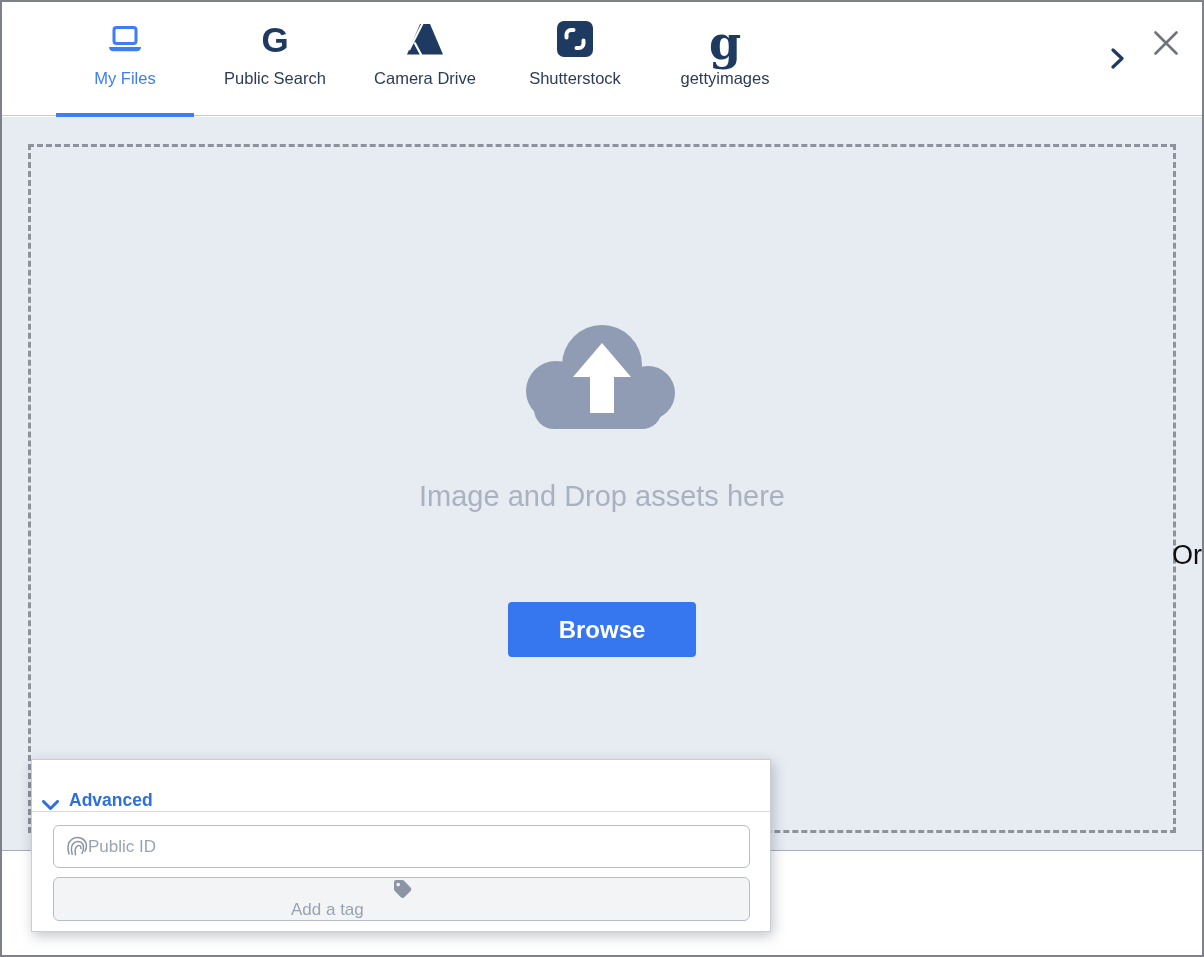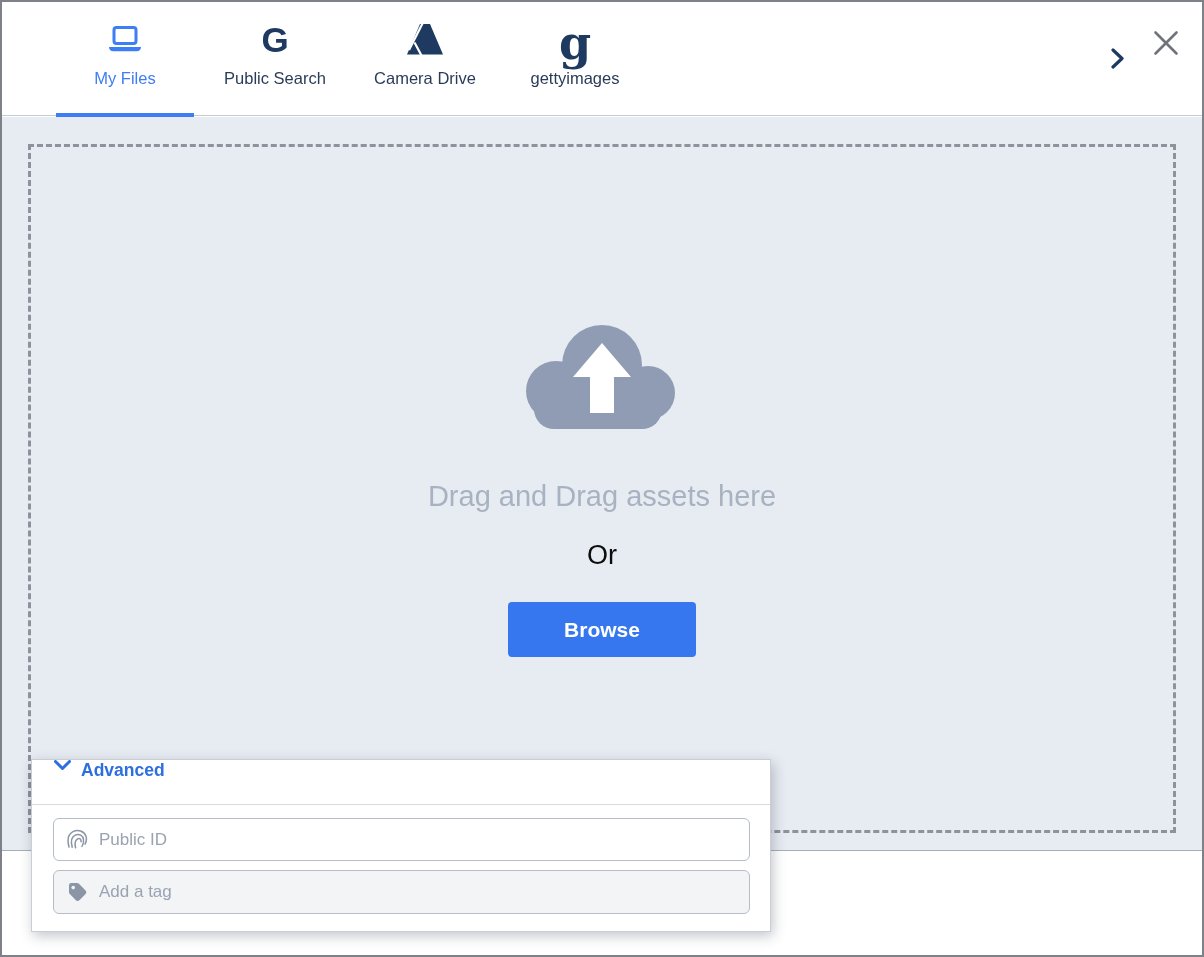--- a/index.html
+++ b/index.html
@@ -39,50 +39,50 @@
   .dashed-zone {
     position:absolute; left:26px; right:26px; top:27px; bottom:17px;
     border:3px dashed #8D929C;
   }
   .cloud-wrap { position:absolute; top:202px; left:50%; transform:translateX(-50%); }
   .drag-text {
     position:absolute; top:363px; left:0; right:0; text-align:center;
     font-size:29px; color:#A9B2C1;
   }
   .or-text {
-    position:absolute; top:423px; left:0; right:0; text-align:center;
+    position:absolute; top:423px; left:0; right:0; text-align:right;
     font-size:27px; color:#0d0d0d;
   }
   .browse-btn {
     position:absolute; top:485px; left:50%; transform:translateX(-50%);
     width:188px; height:55px; background:#3677EF; color:#ffffff;
-    border:none; border-radius:4px; font-size:21px; font-weight:bold;
+    border:none; border-radius:4px; font-size:24px; font-weight:bold;
     font-family:inherit; cursor:pointer;
   }
   .footer-area { position:absolute; left:0; right:0; top:850px; bottom:0; background:#ffffff; z-index:0; }
   
   .advanced-panel {
     position:absolute; left:29px; top:757px; width:740px; height:173px;
     background:#ffffff; border:1px solid #C9CED6; z-index:5;
     box-shadow:2px 4px 12px rgba(40,50,70,0.28);
   }
   .adv-header {
-    height:45px; display:flex; align-items:flex-start; padding-left:22px;
+    height:52px; display:flex; align-items:flex-end; padding-left:10px;
     border-bottom:1px solid #D8DBE1; cursor:pointer;
   }
   .adv-title { margin-left:10px; font-size:17.5px; font-weight:bold; color:#2E6FE0; }
   .adv-body { padding:13px 20px 0 21px; }
   .field {
     height:43px; border:1px solid #B6BDC9; border-radius:6px;
     display:flex; align-items:center; padding:0 12px; background:#ffffff;
   }
-  .field.tag-field { margin-top:9px; height:44px; background:#F2F4F6; }
+  .field.tag-field { margin-top:9px; height:44px; background:#F2F4F6;flex-direction:column; }
   .field input {
     border:none; outline:none; background:transparent; flex:1;
-    margin-left:11px; font-size:17px; color:#333; font-family:inherit;
+    font-size:17px; color:#333; font-family:inherit;
   }
   .field input::placeholder { color:#9AA3B2; opacity:1; }
 </style>
 </head>
 <body>
 
 <div class="window">
 
   <div class="header">
     <div class="tabs">
@@ -110,20 +110,30 @@
         <span class="icon-box">
           <svg width="38" height="33" viewBox="0 0 38 33">
             <polygon points="14,1 24,1 37,31.5 1,31.5" fill="#1F3A60"></polygon>
             <path d="M16.5 0.5 L3 27" stroke="#ffffff" stroke-width="2.2" fill="none"></path>
             <path d="M8.5 19.5 L15.5 32.5" stroke="#ffffff" stroke-width="2.2" fill="none"></path>
           </svg>
         </span>
         <span class="label">Camera Drive</span>
       </div>
 
+      <div class="tab">
+        <span class="icon-box">
+          <svg width="38" height="38" viewBox="0 0 38 38">
+            <rect x="1" y="1" width="36" height="36" rx="7" fill="#1F3A60"></rect>
+            <path d="M10.5 17.5 V14.5 a4.5 4.5 0 0 1 4.5 -4.5 H17.5" stroke="#ffffff" stroke-width="4" fill="none" stroke-linecap="round"></path>
+            <path d="M27.5 20.5 V23.5 a4.5 4.5 0 0 1 -4.5 4.5 H20.5" stroke="#ffffff" stroke-width="4" fill="none" stroke-linecap="round"></path>
+          </svg>
+        </span>
+        <span class="label">Shutterstock</span>
+      </div>
 
       <div class="tab">
         <span class="icon-box">
           <span class="getty-letter">g</span>
         </span>
         <span class="label">gettyimages</span>
       </div>
 
     </div>
 
@@ -149,21 +159,21 @@
           <circle cx="82" cy="46" r="40"></circle>
           <circle cx="36" cy="72" r="30"></circle>
           <circle cx="128" cy="74" r="27"></circle>
           <rect x="14" y="66" width="128" height="44" rx="20"></rect>
         </g>
         <polygon points="82,24 111,58 53,58" fill="#ffffff"></polygon>
         <rect x="70" y="57" width="24" height="37" fill="#ffffff"></rect>
       </svg>
     </div>
 
-    <div class="drag-text">Drag and Drag assets here</div>
+    <div class="drag-text">Image and Drop assets here</div>
     <div class="or-text">Or</div>
     <button class="browse-btn">Browse</button>
   </div>
 
   <div class="footer-area"></div>
 
   <div class="advanced-panel">
     <div class="adv-header">
       <svg width="17" height="11" viewBox="0 0 17 11">
         <path d="M1.5 1.5 L8.5 8.5 L15.5 1.5" stroke="#2E6FE0" stroke-width="3" fill="none" stroke-linecap="round" stroke-linejoin="round"></path>

